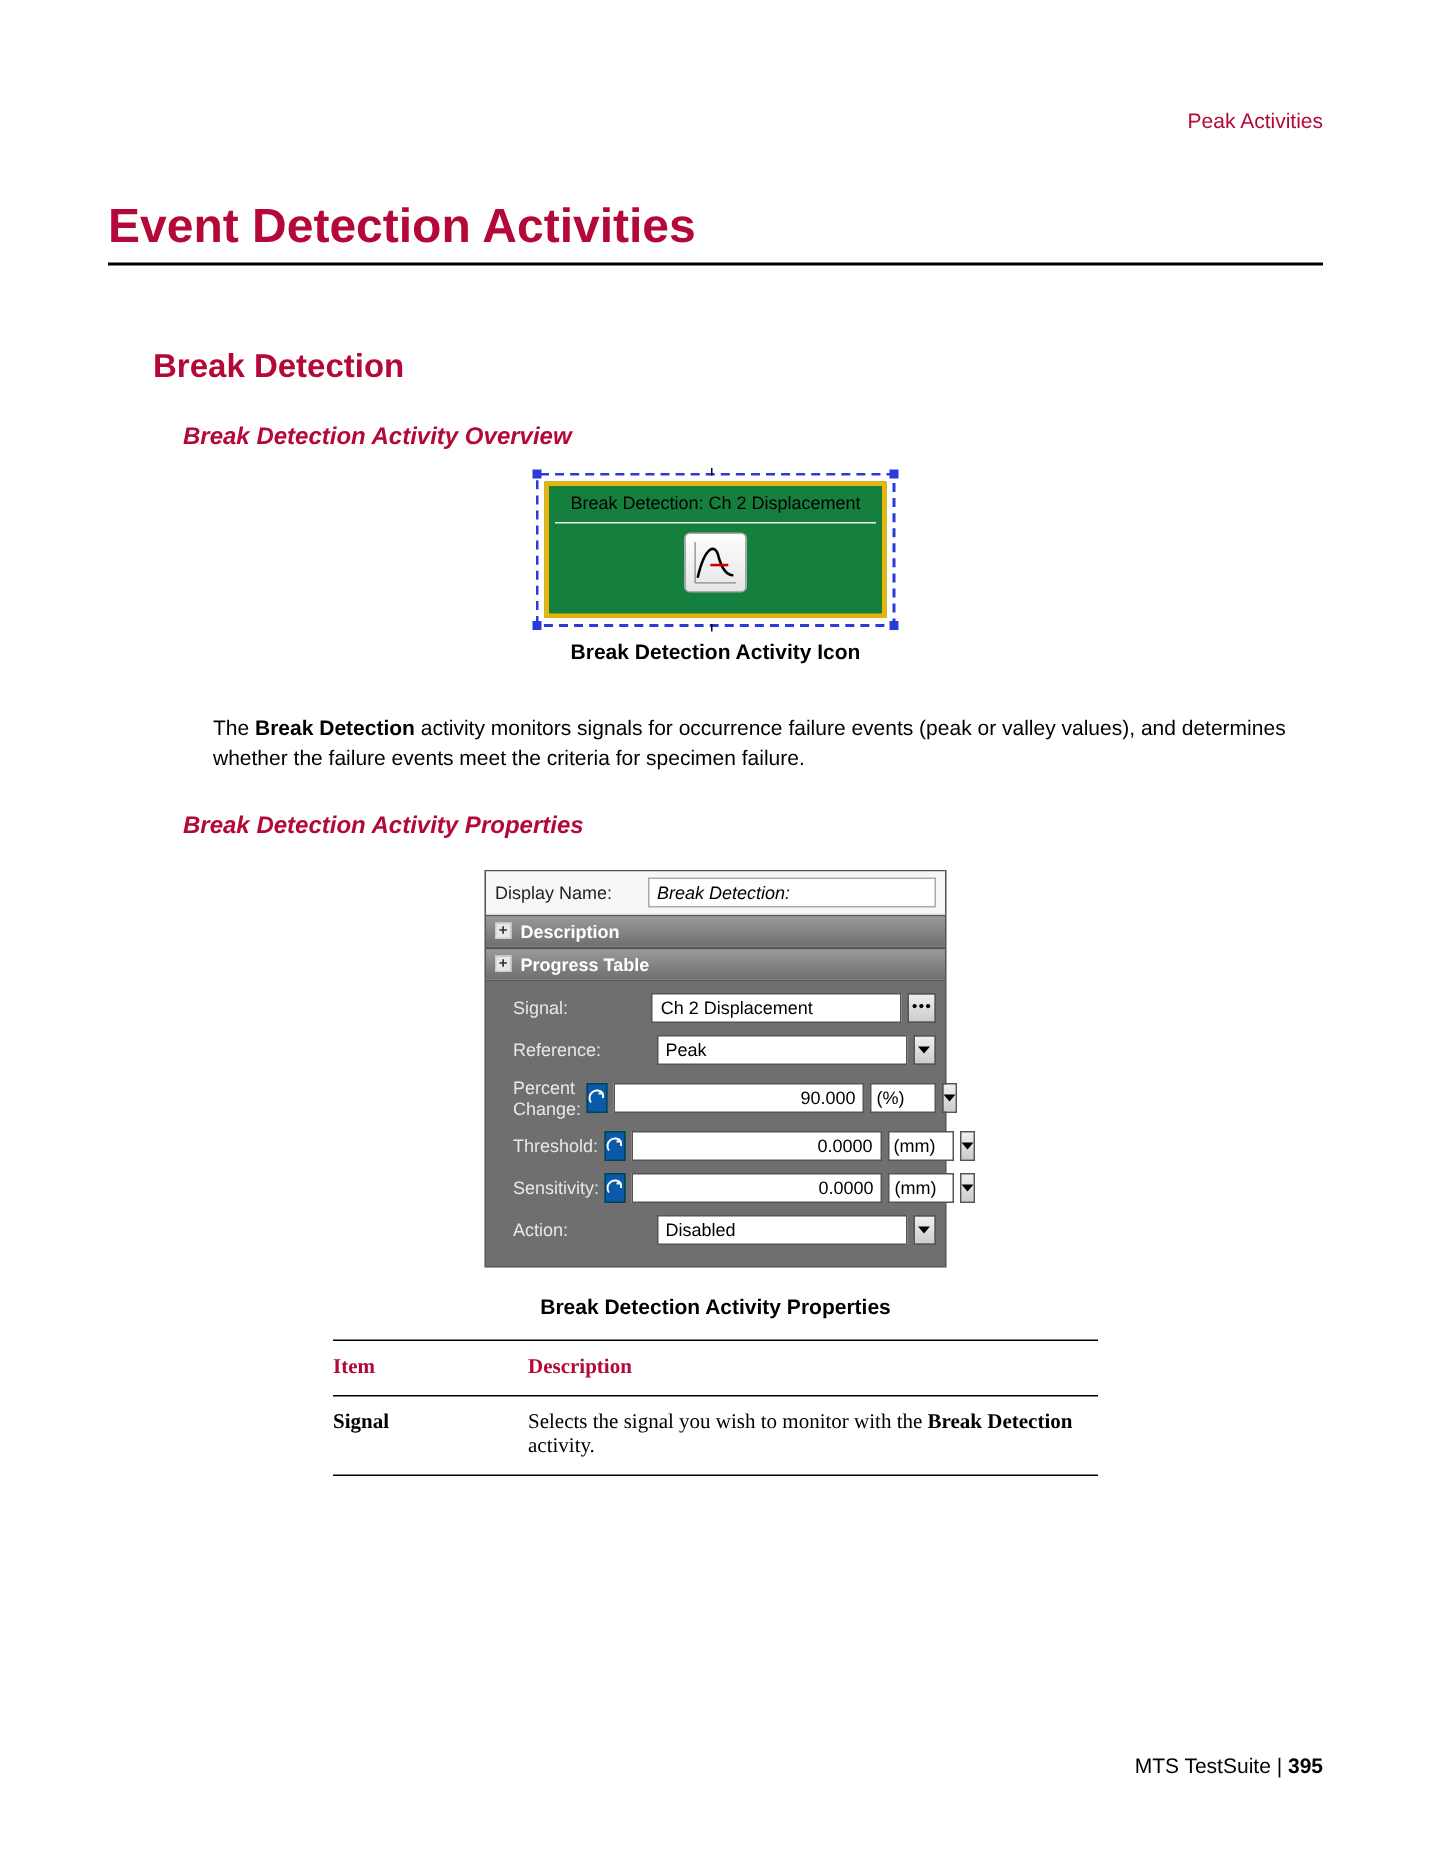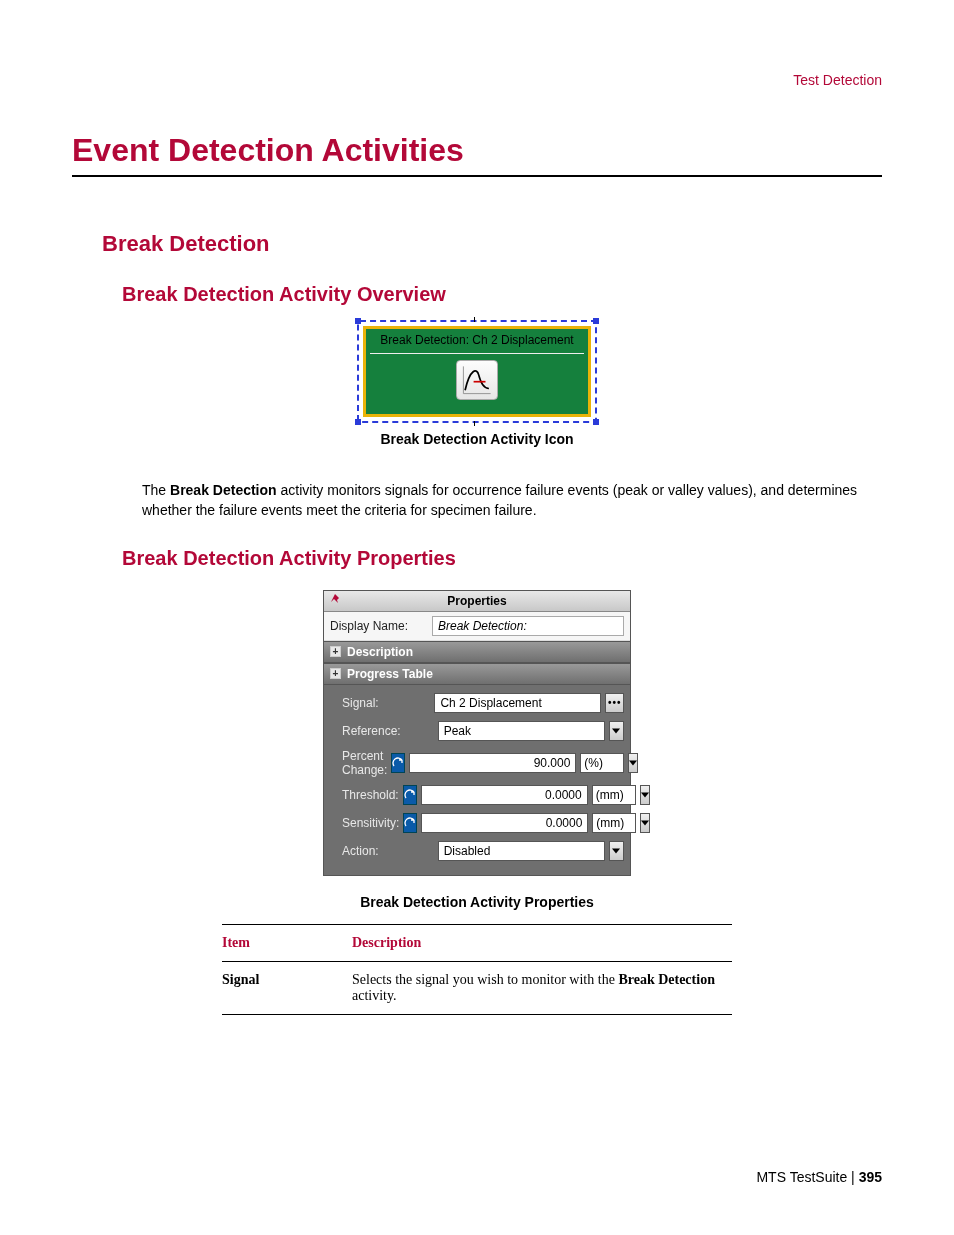--- a/index.html
+++ b/index.html
@@ -29,24 +29,25 @@
   }
   .h2 {
     color: #b30838;
     font-size: 22px;
     font-weight: bold;
     margin-top: 54px;
     margin-left: 30px;
   }
   .h3 {
     color: #b30838;
-    font-size: 20px;
+    font-size: 16px;
     font-weight: bold;
     margin-top: 26px;
     margin-left: 50px;
+    font-style: italic;
   }
   .caption {
     font-weight: bold;
     font-size: 14px;
     margin-top: 8px;
     text-align: center;
   }
   .body-text {
     font-size: 14px;
     line-height: 1.45;
@@ -260,21 +261,21 @@
   .page-footer {
     position: absolute;
     bottom: 50px;
     right: 72px;
     font-size: 14px;
   }
 </style>
 </head>
 <body>
 
-<div class="header-link">Test Detection</div>
+<div class="header-link">Peak Activities</div>
 
 <h1 class="h1">Event Detection Activities</h1>
 
 <h2 class="h2">Break Detection</h2>
 
 <h3 class="h3">Break Detection Activity Overview</h3>
 
 <div class="activity-wrap">
   <div class="dashed-box">
     <span class="handle tl"></span>
@@ -298,28 +299,20 @@
 </div>
 <div class="caption">Break Detection Activity Icon</div>
 
 <p class="body-text">
   <span>The </span><span class="bold">Break Detection</span><span> activity monitors signals for occurrence failure events (peak or valley values), and determines whether the failure events meet the criteria for specimen failure.</span>
 </p>
 
 <h3 class="h3">Break Detection Activity Properties</h3>
 
 <div class="props-panel">
-  <div class="props-titlebar">
-    <span class="pin-icon">
-      <svg width="12" height="12" viewBox="0 0 12 12">
-          <path d="M5,1 L9,5 L7,7 L8,10 L4,6 L1,9 L3,5 L5,1 Z" fill="#b30838"></path>
-        </svg>
-    </span>
-    <span class="title">Properties</span>
-  </div>
 
   <div class="props-row top">
     <span class="lbl">Display Name:</span>
     <input class="props-input" value="Break Detection:" style="">
   </div>
 
 
   <div class="section-bar">
     <span class="plus">+</span>
     <span>Description</span>

